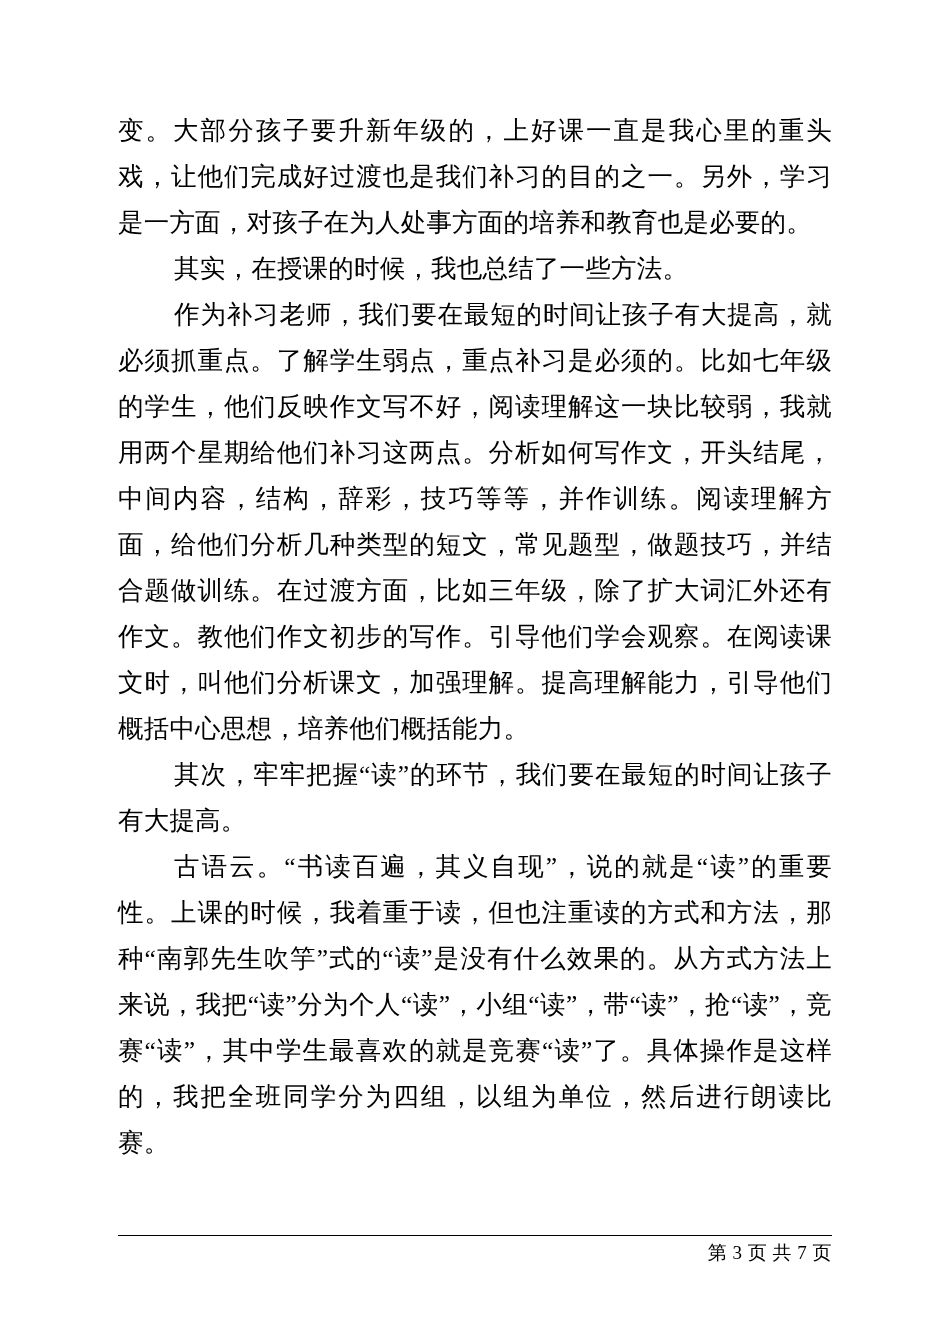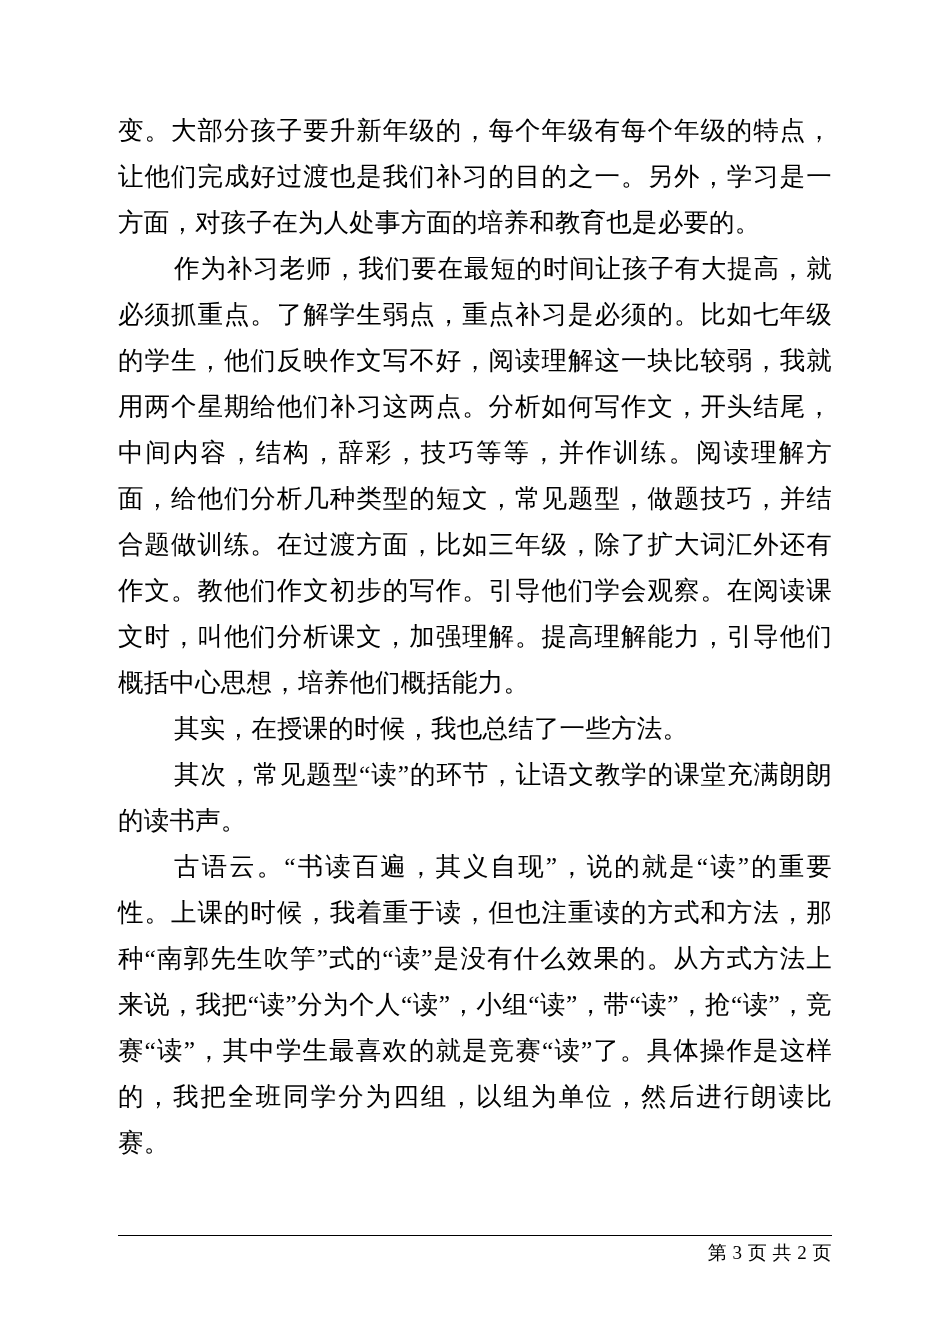--- a/index.html
+++ b/index.html
@@ -58,25 +58,25 @@
   .footer-text {
     display: inline-block;
     letter-spacing: 0.5px;
   }
 </style>
 </head>
 <body>
 
 <div class="page">
   <div class="content">
-    <p class="para">变。大部分孩子要升新年级的，每个年级有每个年级的特点，让他们完成好过渡也是我们补习的目的之一。另外，学习是一方面，对孩子在为人处事方面的培养和教育也是必要的。</p>
+    <p class="para">变。大部分孩子要升新年级的，上好课一直是我心里的重头戏，让他们完成好过渡也是我们补习的目的之一。另外，学习是一方面，对孩子在为人处事方面的培养和教育也是必要的。</p>
+    <p class="para indent">其实，在授课的时候，我也总结了一些方法。</p>
     <p class="para indent">作为补习老师，我们要在最短的时间让孩子有大提高，就必须抓重点。了解学生弱点，重点补习是必须的。比如七年级的学生，他们反映作文写不好，阅读理解这一块比较弱，我就用两个星期给他们补习这两点。分析如何写作文，开头结尾，中间内容，结构，辞彩，技巧等等，并作训练。阅读理解方面，给他们分析几种类型的短文，常见题型，做题技巧，并结合题做训练。在过渡方面，比如三年级，除了扩大词汇外还有作文。教他们作文初步的写作。引导他们学会观察。在阅读课文时，叫他们分析课文，加强理解。提高理解能力，引导他们概括中心思想，培养他们概括能力。</p>
-    <p class="para indent">其实，在授课的时候，我也总结了一些方法。</p>
-    <p class="para indent">其次，常见题型“读”的环节，让语文教学的课堂充满朗朗的读书声。</p>
+    <p class="para indent">其次，牢牢把握“读”的环节，我们要在最短的时间让孩子有大提高。</p>
     <p class="para indent">古语云。“书读百遍，其义自现”，说的就是“读”的重要性。上课的时候，我着重于读，但也注重读的方式和方法，那种“南郭先生吹竽”式的“读”是没有什么效果的。从方式方法上来说，我把“读”分为个人“读”，小组“读”，带“读”，抢“读”，竞赛“读”，其中学生最喜欢的就是竞赛“读”了。具体操作是这样的，我把全班同学分为四组，以组为单位，然后进行朗读比赛。</p>
 
   </div>
 
   <div class="footer">
     <div class="rule"></div>
-    <span class="footer-text">第 3 页 共 2 页</span>
+    <span class="footer-text">第 3 页 共 7 页</span>
   </div>
 </div>
 
 </body></html>

